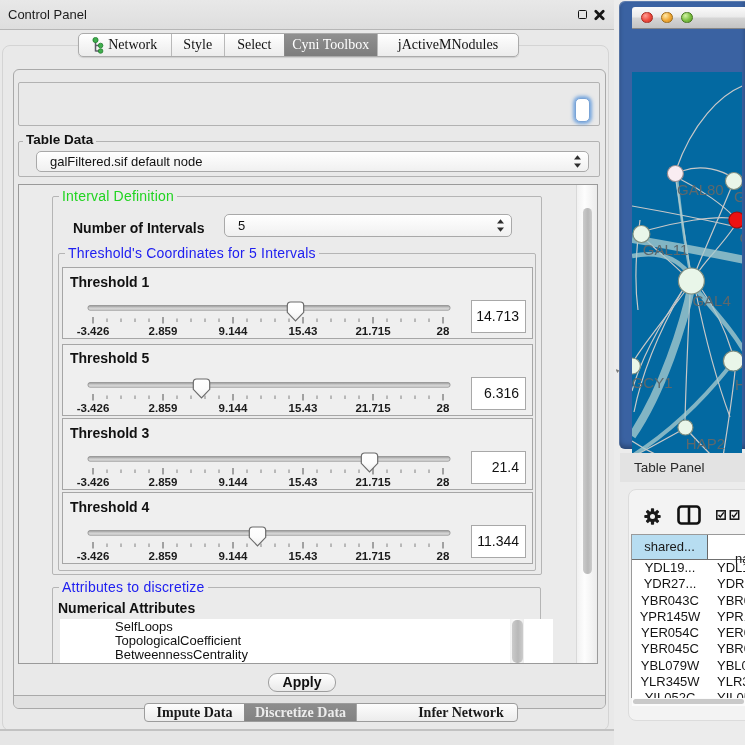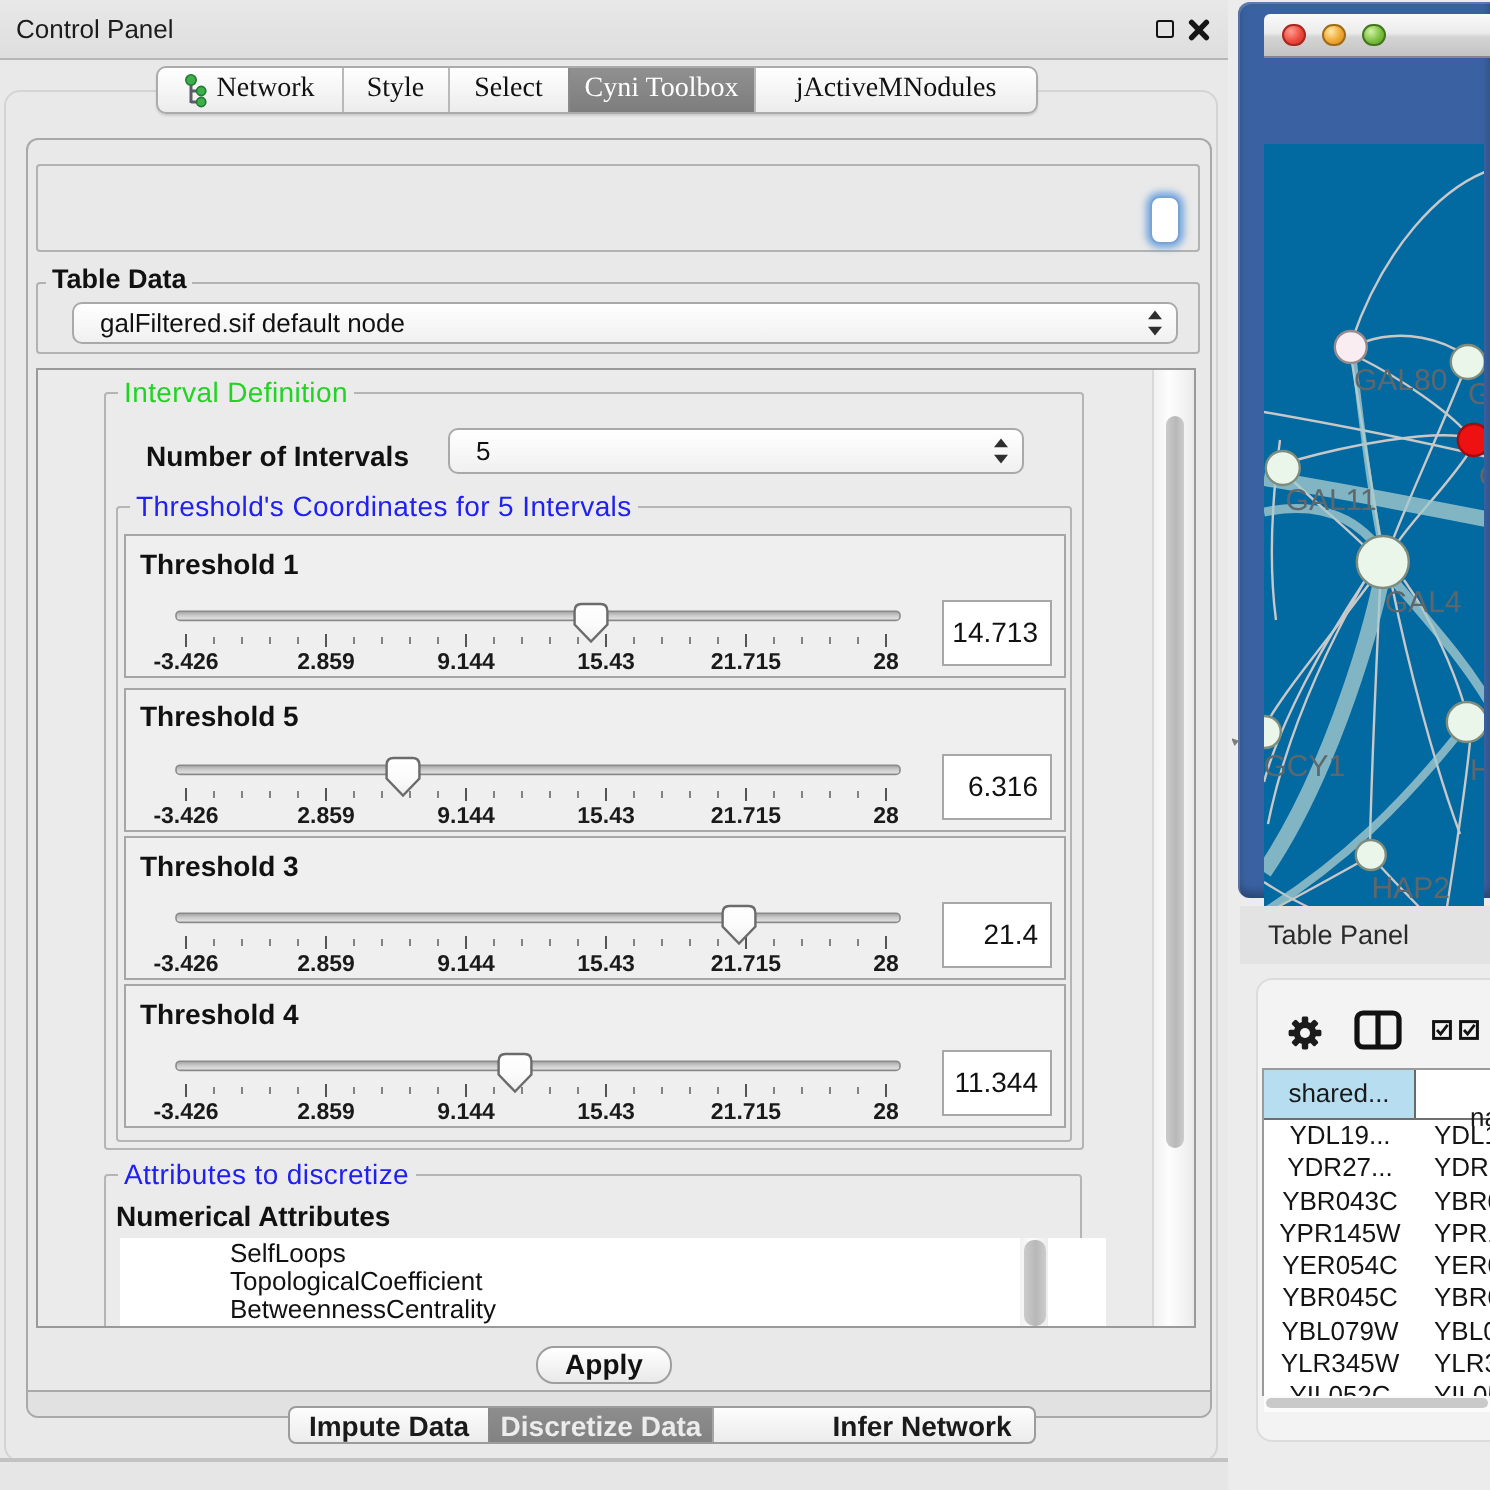--- a/index.html
+++ b/index.html
@@ -22,21 +22,21 @@
       background:linear-gradient(#ffffff,#ececec);
       box-shadow:0 1px 1px rgba(0,0,0,0.12);font-family:Liberation Serif, serif;}
   #topseg .seg{display:flex;align-items:center;justify-content:center;
       font-size:14px;color:#111;border-left:1px solid #b9b9b9;}
   #topseg .seg:first-child{border-left:none;}
   #topseg .seg.sel{background:linear-gradient(#909090,#7d7d7d);color:#fff;border-left-color:#8a8a8a;}
   #botseg{position:absolute;left:144px;top:703px;height:17px;display:flex;
       border:1px solid #9c9c9c;border-radius:4px;overflow:hidden;
       background:linear-gradient(#fdfdfd,#ececec);}
   #botseg .seg{display:flex;align-items:center;justify-content:center;
-      font-size:14px;font-weight:bold;color:#1a1a1a;border-left:1px solid #a5a5a5;}
+      font-size:14px;font-weight:bold;color:#1a1a1a;border-left:1px solid #a5a5a5;font-family:Liberation Serif, serif;}
   #botseg .seg:first-child{border-left:none;}
   #botseg .seg.sel{background:linear-gradient(#8d8d8d,#828282);color:#ececec;border-left-color:#8a8a8a;}
   .fs{position:absolute;border:1px solid #b2b2b2;border-radius:2px;}
   .fs>span{position:absolute;top:-9px;left:6px;background:#e9e9e9;padding:0 3px;
       font-size:14px;letter-spacing:0.2px;white-space:nowrap;}
   .combo{position:absolute;border:1px solid #a9a9a9;border-radius:5px;
       background:linear-gradient(#ffffff,#f0f0f0);box-shadow:inset 0 1px 0 #fff;}
   .combo .ct{position:absolute;left:13px;font-size:13px;color:#111;}
   .combo svg{position:absolute;right:6px;}
   #scrollpane{position:absolute;left:4px;top:114px;width:578px;height:478px;

